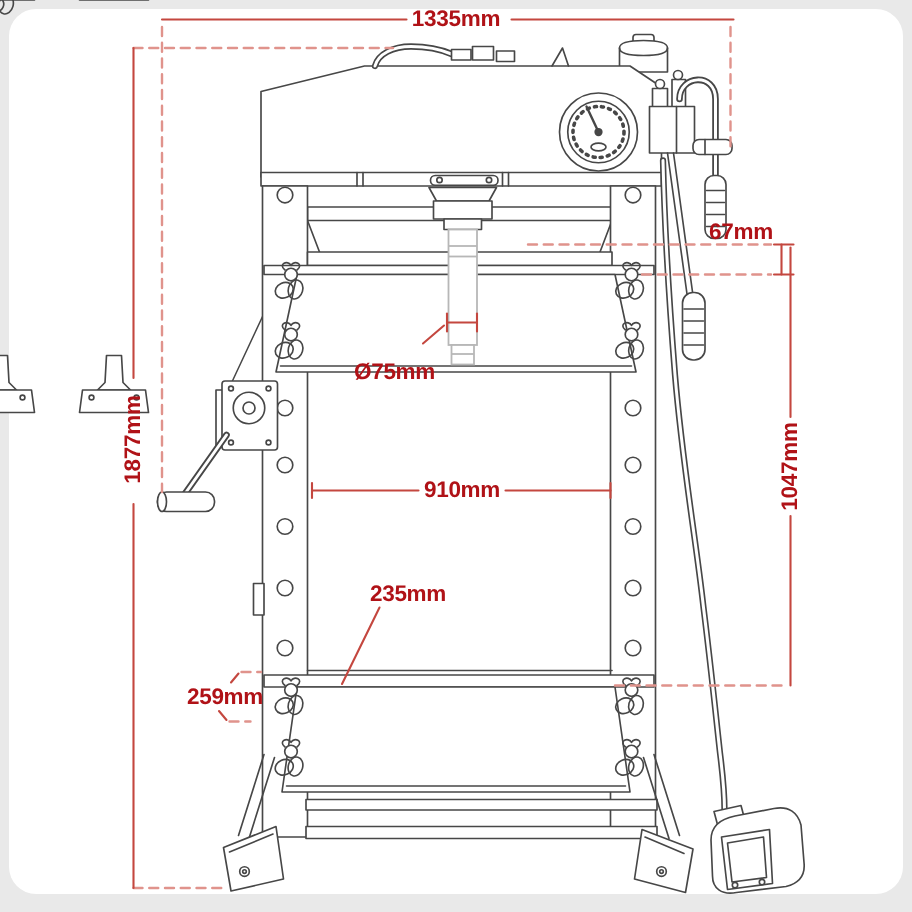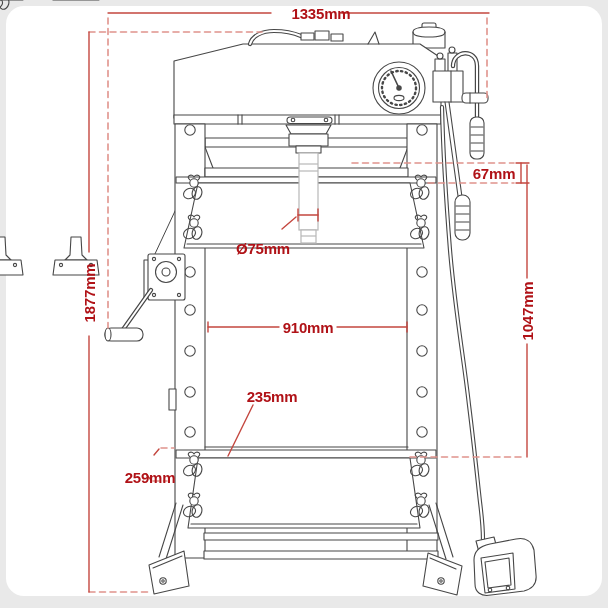--- a/index.html
+++ b/index.html
@@ -15,28 +15,28 @@
   svg{position:absolute;left:0;top:0;}
   .dim{
     position:absolute;
     font-family:"Liberation Sans", sans-serif;
     font-weight:700;font-size:15px;letter-spacing:-0.2px;
     color:#b01217;white-space:nowrap;
     transform:translate(-50%,-50%);
     line-height:1;
   }
   .dim.vert{transform:translate(-50%,-50%) rotate(-90deg);}
-  .l-1335{left:321px;top:13px;}
+  .l-1335{left:304px;top:13px;}
   .l-1877{left:89px;top:293px;}
-  .l-67{left:494px;top:173px;}
+  .l-67{left:494px;top:155px;}
   .l-75{left:263px;top:248px;}
   .l-910{left:308px;top:327px;text-align:right;}
   .l-1047{left:527px;top:311px;}
   .l-235{left:272px;top:396px;}
-  .l-259{left:150px;top:477px;text-align:right;}
+  .l-259{left:150px;top:465px;text-align:right;}
 </style>
 </head>
 <body>
 
 <div class="card"></div>
 
 <svg width="608" height="608" viewBox="0 0 608 608">
 
   <g stroke="#474747" stroke-width="1.1" fill="#ffffff" stroke-linejoin="round" stroke-linecap="round">
 

